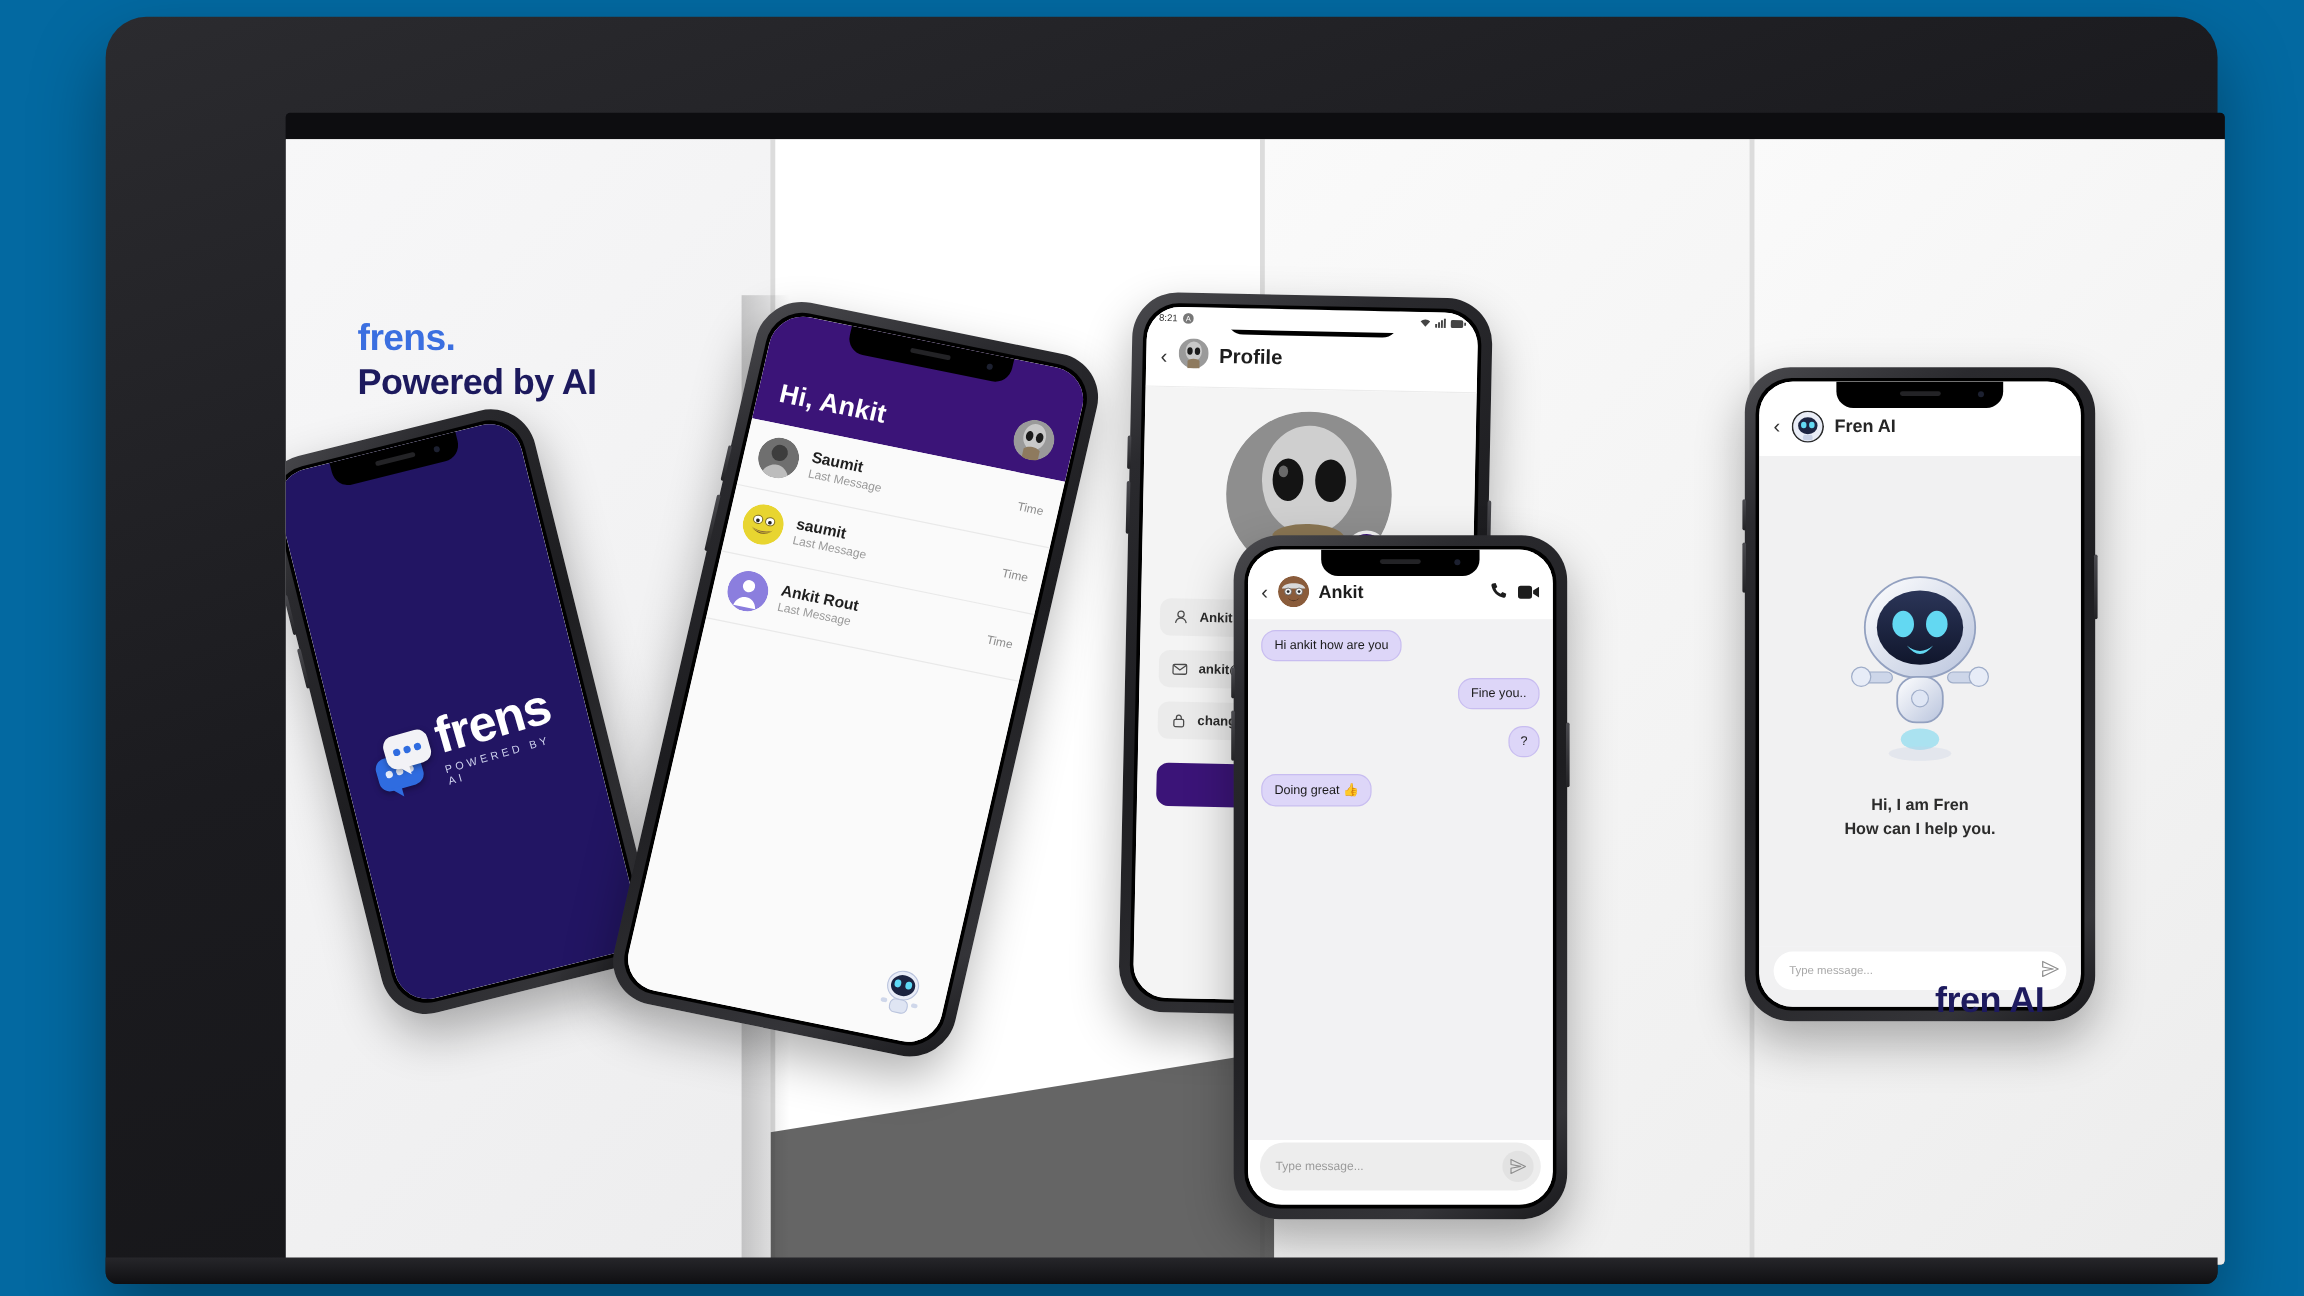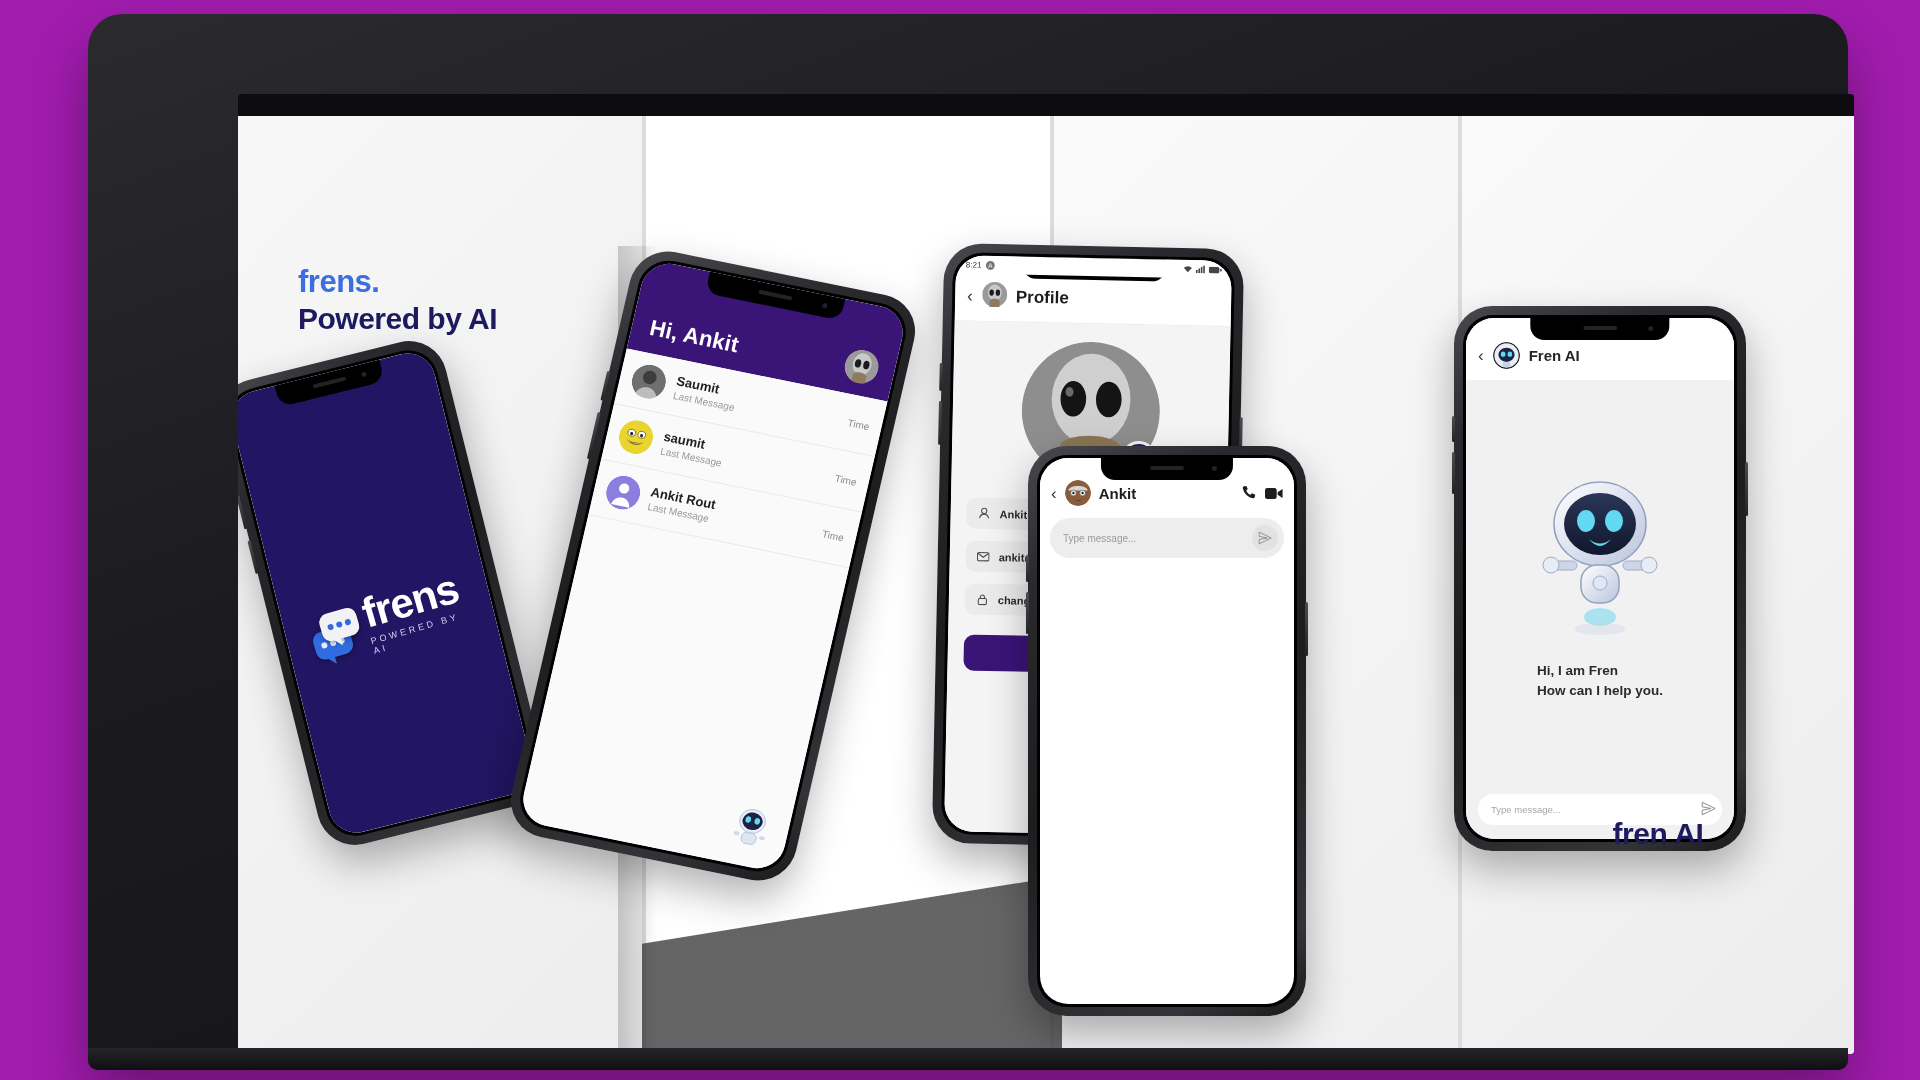--- a/index.html
+++ b/index.html
@@ -2,21 +2,21 @@
 <html><head>
 <meta charset="utf-8">
 <style>
   * { box-sizing: border-box; margin: 0; padding: 0; }
   html, body {
     width: 1920px; height: 1080px;
     background: #ffffff;
     font-family: "Liberation Sans", sans-serif;
     overflow: hidden;
   }
-  .stage { position: relative; width: 1920px; height: 1080px; background: #a21caf; }
+  .stage { position: relative; width: 1920px; height: 1080px; background: #0369a1; }
 
   
   .laptop-shell {
     position: absolute; left: 88px; top: 14px;
     width: 1760px; height: 1056px;
     border-radius: 34px 34px 10px 10px;
     background: linear-gradient(160deg, #2b2b2f 0%, #1b1b1f 40%, #121214 100%);
     box-shadow: 0 28px 60px rgba(0,0,0,.35);
   }
   .laptop-inner {
@@ -263,21 +263,21 @@
   }
   .ai-head {
     display: flex; align-items: center; gap: 9px;
     padding: 24px 12px 11px; background: #fff;
   }
   .ai-head .av { width: 27px; height: 27px; border-radius: 50%; overflow:hidden; background:#e7ecf6;}
   .ai-head .nm { font-size: 15px; font-weight: bold; color: #262626; }
   .ai-body { background: #f1f1f2; height: calc(100% - 62px - 50px);
              display: flex; flex-direction: column; align-items: center;
              justify-content: center; gap: 18px; }
-  .ai-copy { text-align: left; font-size: 13.5px; font-weight: bold; color: #2b2b2b; line-height: 1.45;}
+  .ai-copy { text-align: center; font-size: 13.5px; font-weight: bold; color: #2b2b2b; line-height: 1.45;}
   .ai-composer { height: 50px; background: #f1f1f2; display:flex; align-items:center; padding: 0 12px 10px;}
   .ai-composer .input {
     flex: 1; background: #ffffff; border-radius: 18px;
     display: flex; align-items: center; justify-content: space-between;
     padding: 7px 6px 7px 13px; font-size: 9.5px; color: #a8a8a8;
   }
 </style>
 </head>
 <body>
 
@@ -560,20 +560,26 @@
                   </svg>
                 </span>
                 <span class="ic">
                   <svg width="18" height="13" viewBox="0 0 20 14" aria-hidden="true">
                     <rect x="0" y="1" width="13" height="12" rx="2.5" fill="#1d1d1d"></rect>
                     <path d="M14 5.5 19.5 2v10L14 8.5z" fill="#1d1d1d"></path>
                   </svg>
                 </span>
               </div>
 
+              <div class="thread">
+                <div class="msg">Hi ankit how are you</div>
+                <div class="msg out">Fine you..</div>
+                <div class="msg out tiny">?</div>
+                <div class="msg">Doing great 👍</div>
+              </div>
 
               <div class="composer">
                 <div class="input">
                   <span>Type message...</span>
                   <span class="send-btn">
                     <svg width="14" height="14" viewBox="0 0 18 18" aria-hidden="true">
                       <path d="M1.5 16.5 17 9 1.5 1.5 1.5 7 12 9 1.5 11z" fill="none" stroke="#8d8d8d" stroke-width="1.2" stroke-linejoin="round"></path>
                     </svg>
                   </span>
                 </div>

